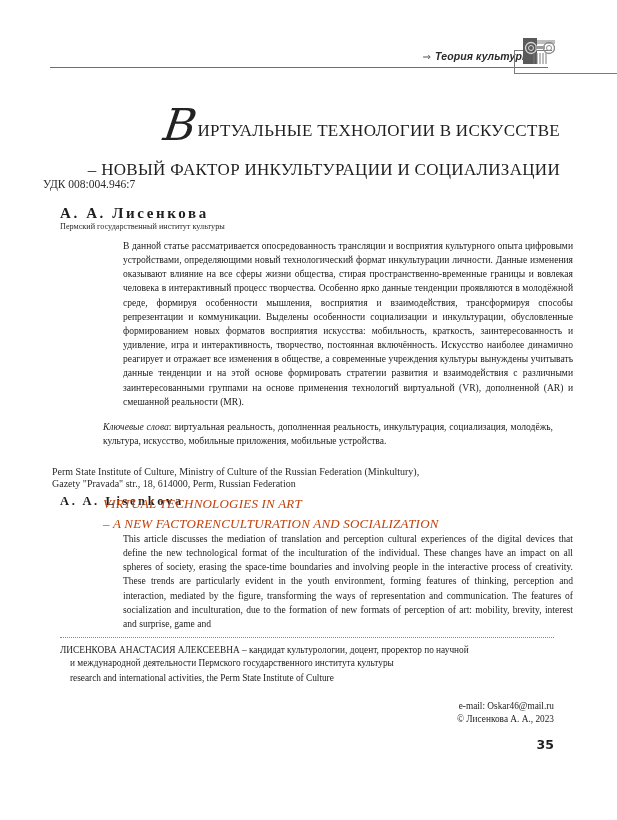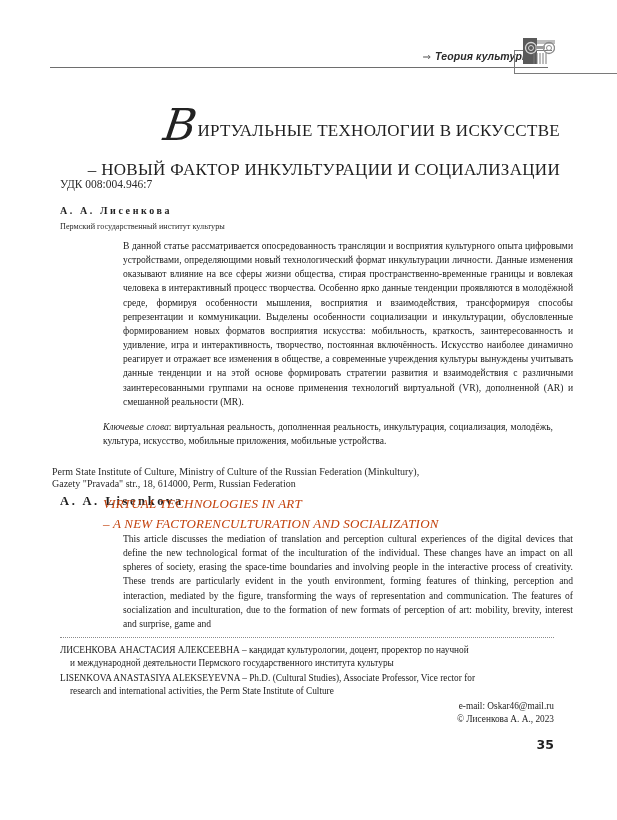--- a/index.html
+++ b/index.html
@@ -11,23 +11,23 @@
     .section-label { position: absolute; right: 86px; top: 50px; font-family: "Liberation Sans", "DejaVu Sans", sans-serif; font-size: 10.5px; font-weight: bold; font-style: italic; color: #2b2b2b; letter-spacing: 0.1px; white-space: nowrap; }
     .section-arrow { font-weight: normal; font-style: normal; color: #555; margin-right: 4px; font-size: 10px; }
     .logo-frame { position: absolute; left: 464px; top: 50px; width: 38px; height: 16px; border-left: 1px solid #7a7a7a; border-top: 1px solid #7a7a7a; }
     .logo-frame-bottom { position: absolute; left: 464px; top: 66px; width: 103px; height: 8px; border-left: 1px solid #7a7a7a; border-bottom: 1px solid #7a7a7a; }
     .logo-box { position: absolute; left: 473px; top: 38px; width: 32px; height: 26px; }
 
     .title-block { position: absolute; left: 60px; top: 112px; width: 500px; }
     .title-line1 { text-align: right; font-size: 17px; letter-spacing: 0.3px; color: #1f1f1f; line-height: 26px; }
     .dropcap { font-family: "DejaVu Serif", serif; font-style: italic; font-size: 44px; font-weight: normal; vertical-align: -4px; margin-right: 1px; color: #222; transform: skewX(-8deg); display: inline-block; }
     .title-line2 { text-align: right; font-size: 17px; letter-spacing: 0.3px; line-height: 22px; margin-top: 15px; color: #1f1f1f; }
-    .udk { position: absolute; left: 60px; top: 178px; font-size: 11.5px; color: #2a2a2a; }
+    .udk { position: absolute; left: 43px; top: 178px; font-size: 11.5px; color: #2a2a2a; }
 
-    .author-ru { position: absolute; left: 60px; top: 205px; font-size: 10px; font-weight: bold; letter-spacing: 2.6px; color: #1f1f1f; }
+    .author-ru { position: absolute; left: 60px; top: 205px; font-size: 15px; font-weight: bold; letter-spacing: 2.6px; color: #1f1f1f; }
     .affil-ru { position: absolute; left: 60px; top: 222px; font-size: 8.2px; color: #2a2a2a; }
 
     .abstract { position: absolute; left: 103px; width: 450px; font-size: 9.55px; line-height: 14.15px; text-align: justify; color: #222; margin-left: 20px; }
     .abstract-ru { top: 239px; }
     .keywords { position: absolute; left: 103px; top: 420px; width: 450px; font-size: 9.55px; line-height: 14.15px; text-align: justify; color: #222; }
     .kw-label { font-style: italic; }
 
     .author-en { position: absolute; left: 60px; top: 449px; font-size: 12.5px; font-weight: bold; letter-spacing: 2.6px; color: #1f1f1f; margin-top: 45px; }
     .affil-en { position: absolute; left: 52px; top: 466px; font-size: 10px; line-height: 11.5px; color: #2a2a2a; }
 
@@ -100,21 +100,20 @@
 
 <div class="abstract abstract-en">This article discusses the mediation of translation and perception cultural experiences of the digital devices that define the new technological format of the inculturation of the individual. These changes have an impact on all spheres of society, erasing the space-time boundaries and involving people in the interactive process of creativity. These trends are particularly evident in the youth environment, forming features of thinking, perception and interaction, mediated by the figure, transforming the ways of representation and communication. The features of socialization and inculturation, due to the formation of new formats of perception of art: mobility, brevity, interest and surprise, game and</div>
 
 <div class="footnote-sep"></div>
 
 <div class="bio bio-ru">
   <span>ЛИСЕНКОВА АНАСТАСИЯ АЛЕКСЕЕВНА – кандидат культурологии, доцент, проректор по научной</span>
   <span class="cont">и международной деятельности Пермского государственного института культуры</span>
 </div>
 <div class="bio bio-en">
-  <span>LISENKOVA ANASTASIYA ALEKSEYEVNA – Ph.D. (Cultural Studies), Associate Professor, Vice rector for</span>
   <span class="cont">research and international activities, the Perm State Institute of Culture</span>
 </div>
 
 <div class="contact">
   <div>e-mail: Oskar46@mail.ru</div>
   <div>© Лисенкова А. А., 2023</div>
 </div>
 
 <div class="page-number">35</div>
 

